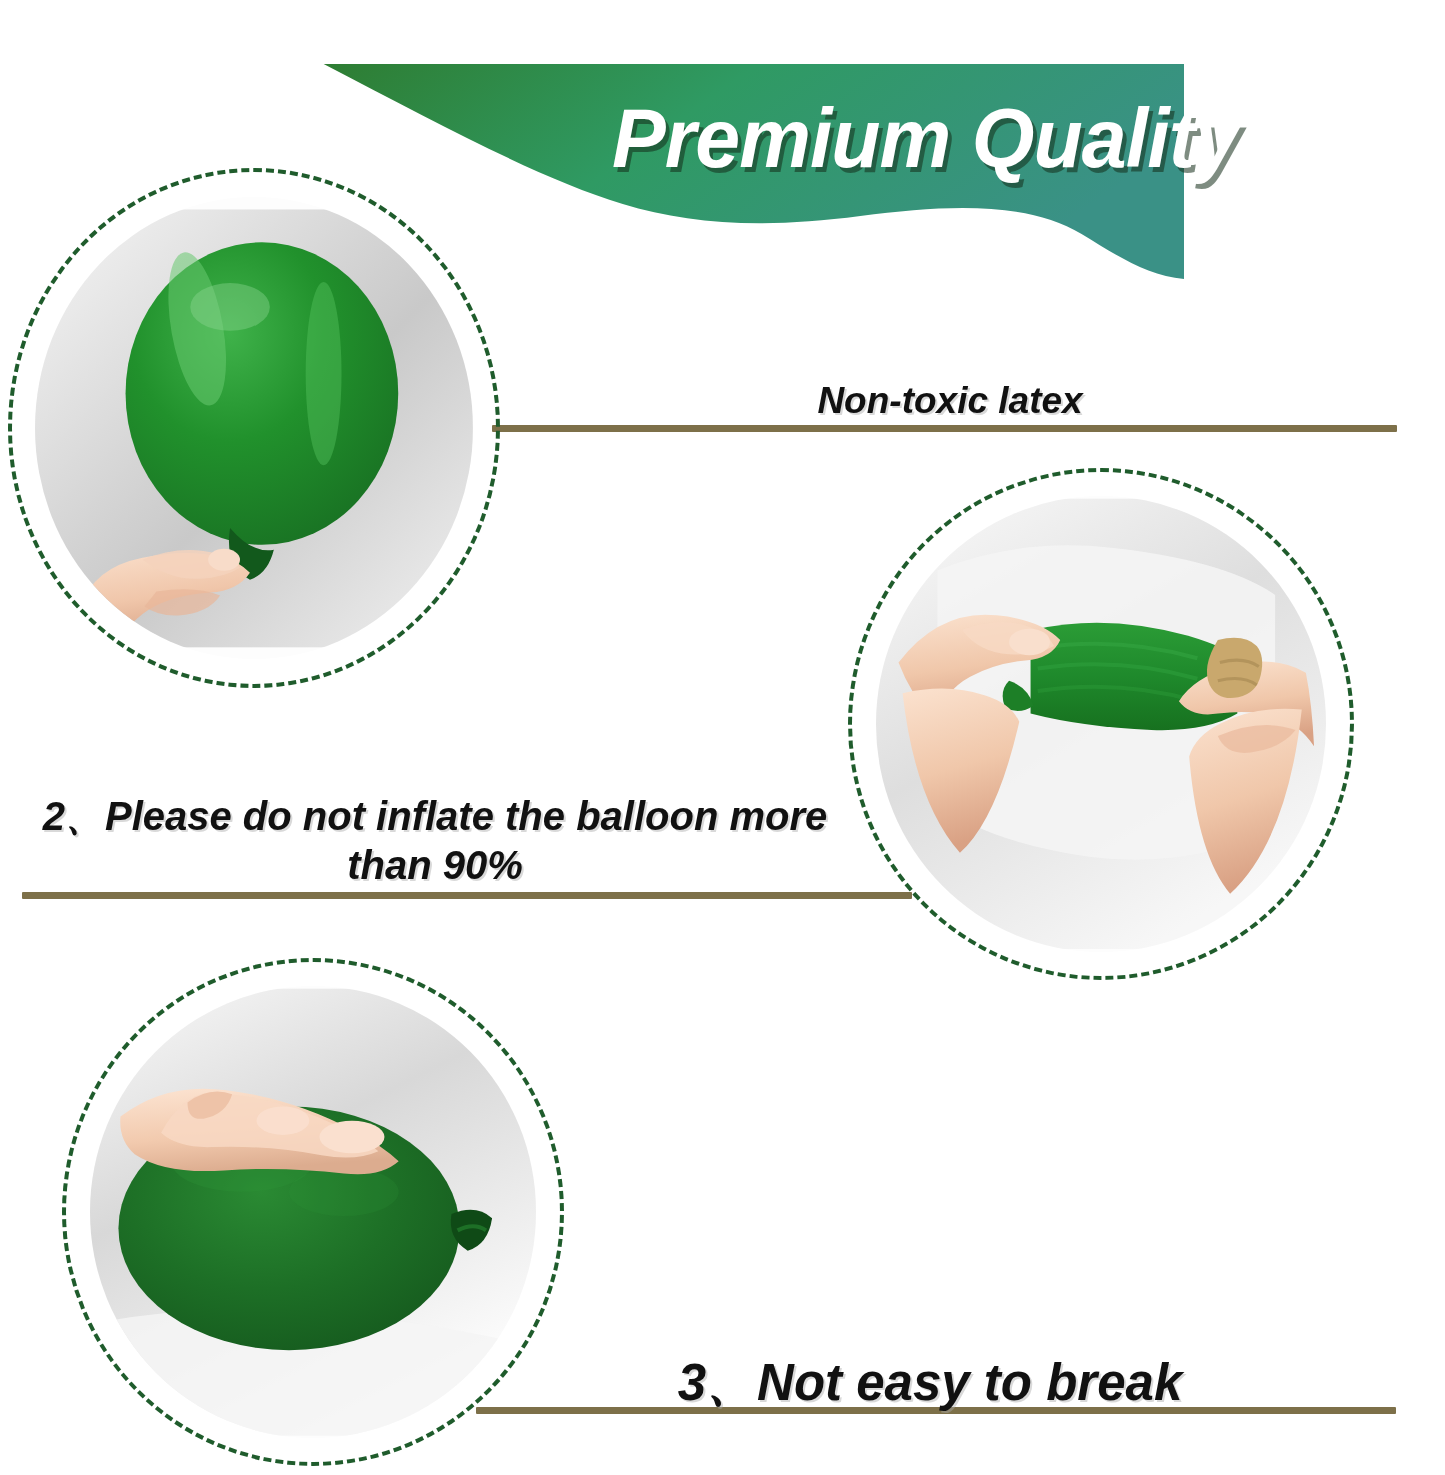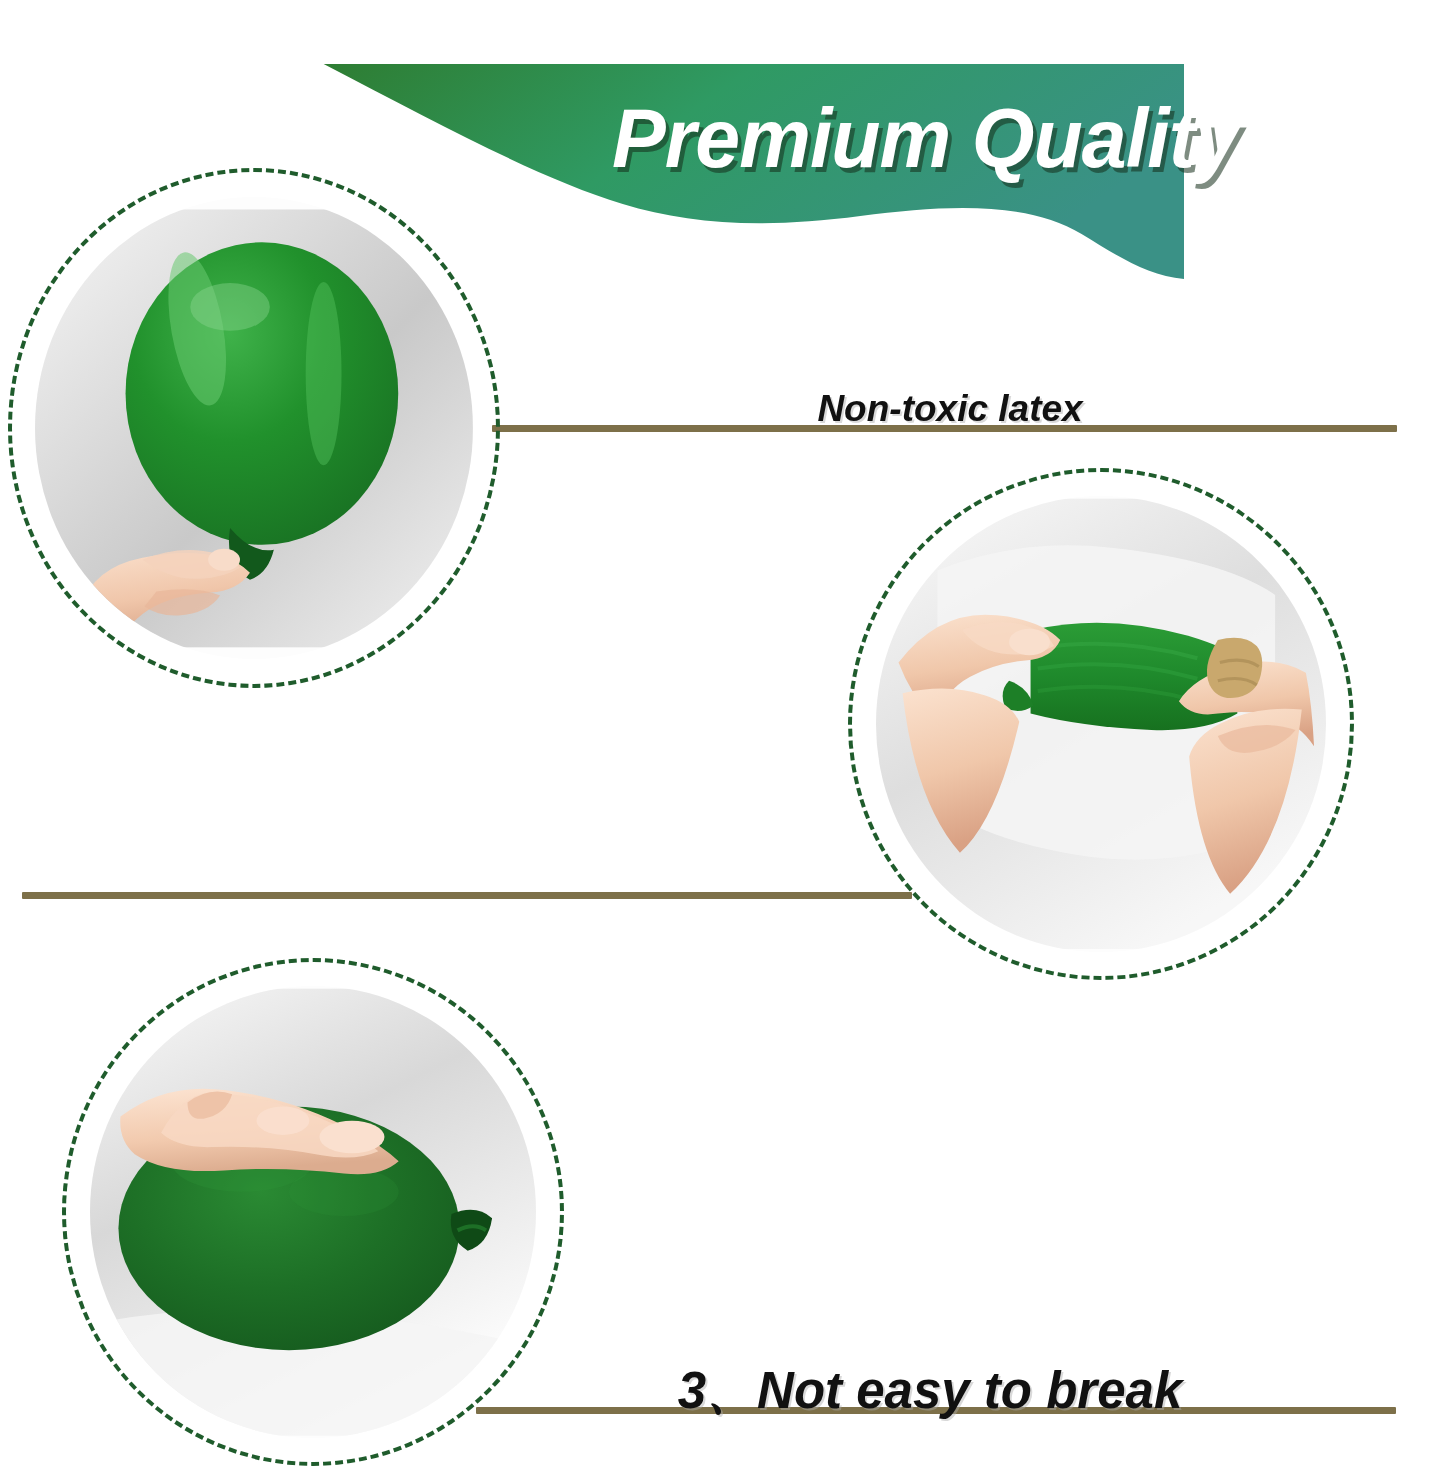--- a/index.html
+++ b/index.html
@@ -64,21 +64,20 @@
 
   
   .caption{
     position:absolute;
     font-weight:bold;
     font-style:italic;
     color:#111111;
     letter-spacing:0px;
     text-shadow:2px 2px 0 rgba(170,170,170,.45);
     line-height:1.22;
-    margin-top:8px;
   }
   #caption-1{left:700px; top:378px; width:500px; font-size:37px; text-align:center;}
   #caption-2{left:10px;  top:792px; width:850px; font-size:40px; text-align:center;}
   #caption-3{left:620px; top:1352px;width:620px; font-size:51px; text-align:center;}
 </style>
 </head>
 <body>
 
 <div id="stage">
 
@@ -231,15 +230,16 @@
       </svg>
     </div>
     <div class="dash-ring"></div>
   </div>
 
   <div class="rule" id="rule-1"></div>
   <div class="rule" id="rule-2"></div>
   <div class="rule" id="rule-3"></div>
 
   <div class="caption" id="caption-1">Non-toxic latex</div>
+  <div class="caption" id="caption-2">2、Please do not inflate the balloon more than 90%</div>
   <div class="caption" id="caption-3">3、Not easy to break</div>
 
 </div>
 
 </body></html>

